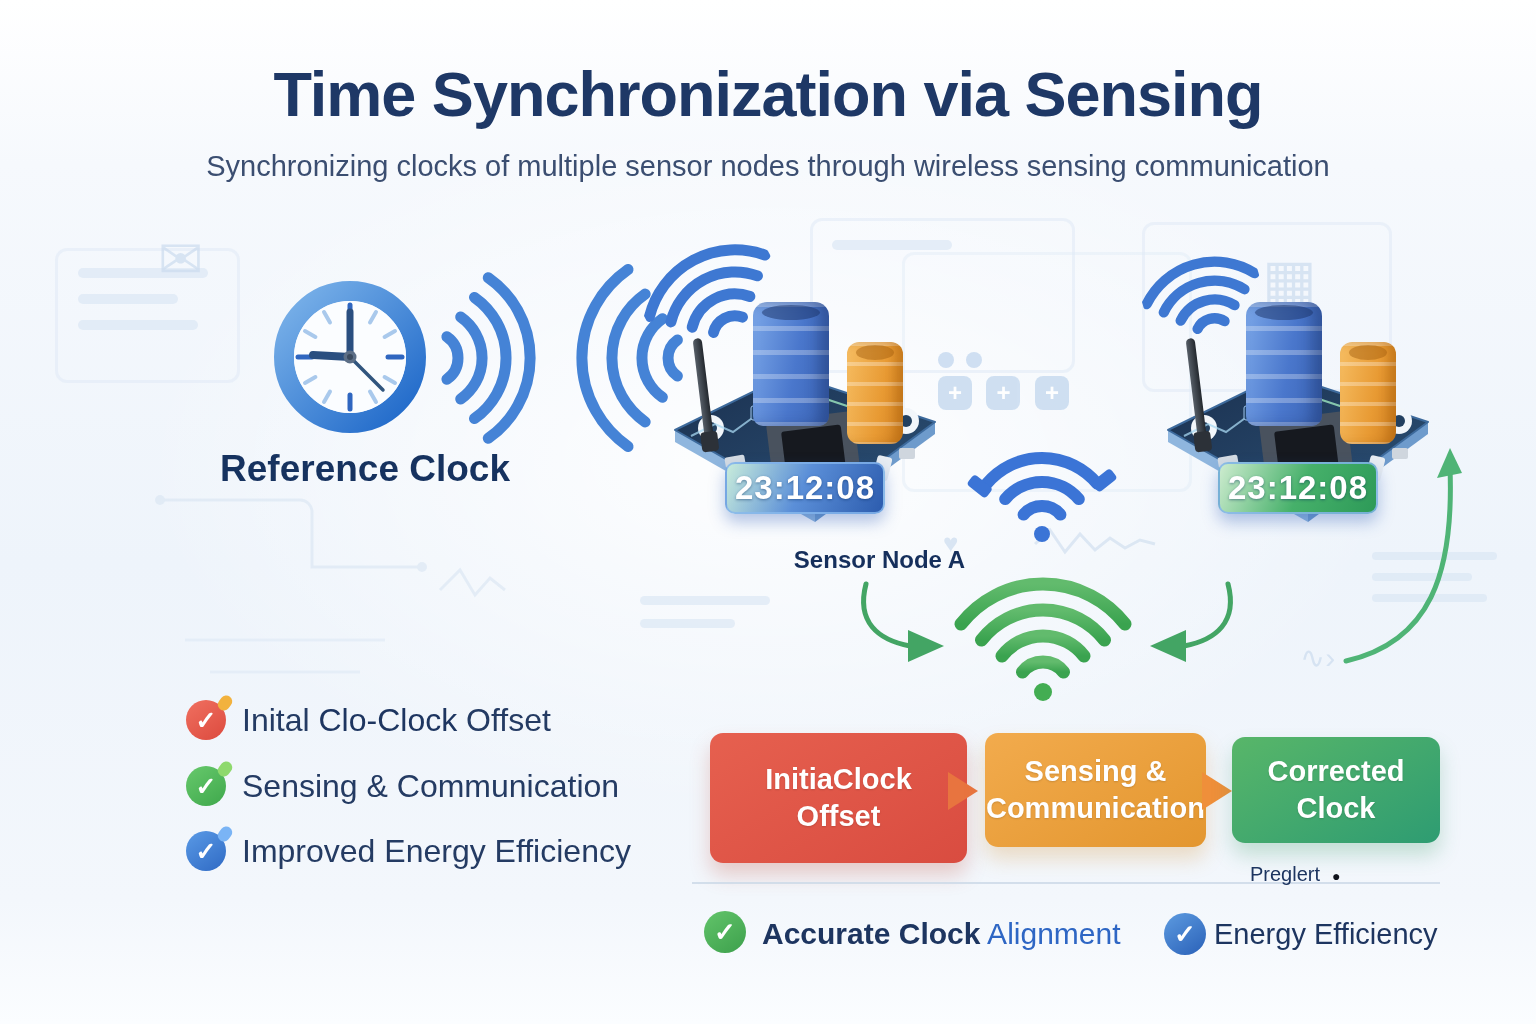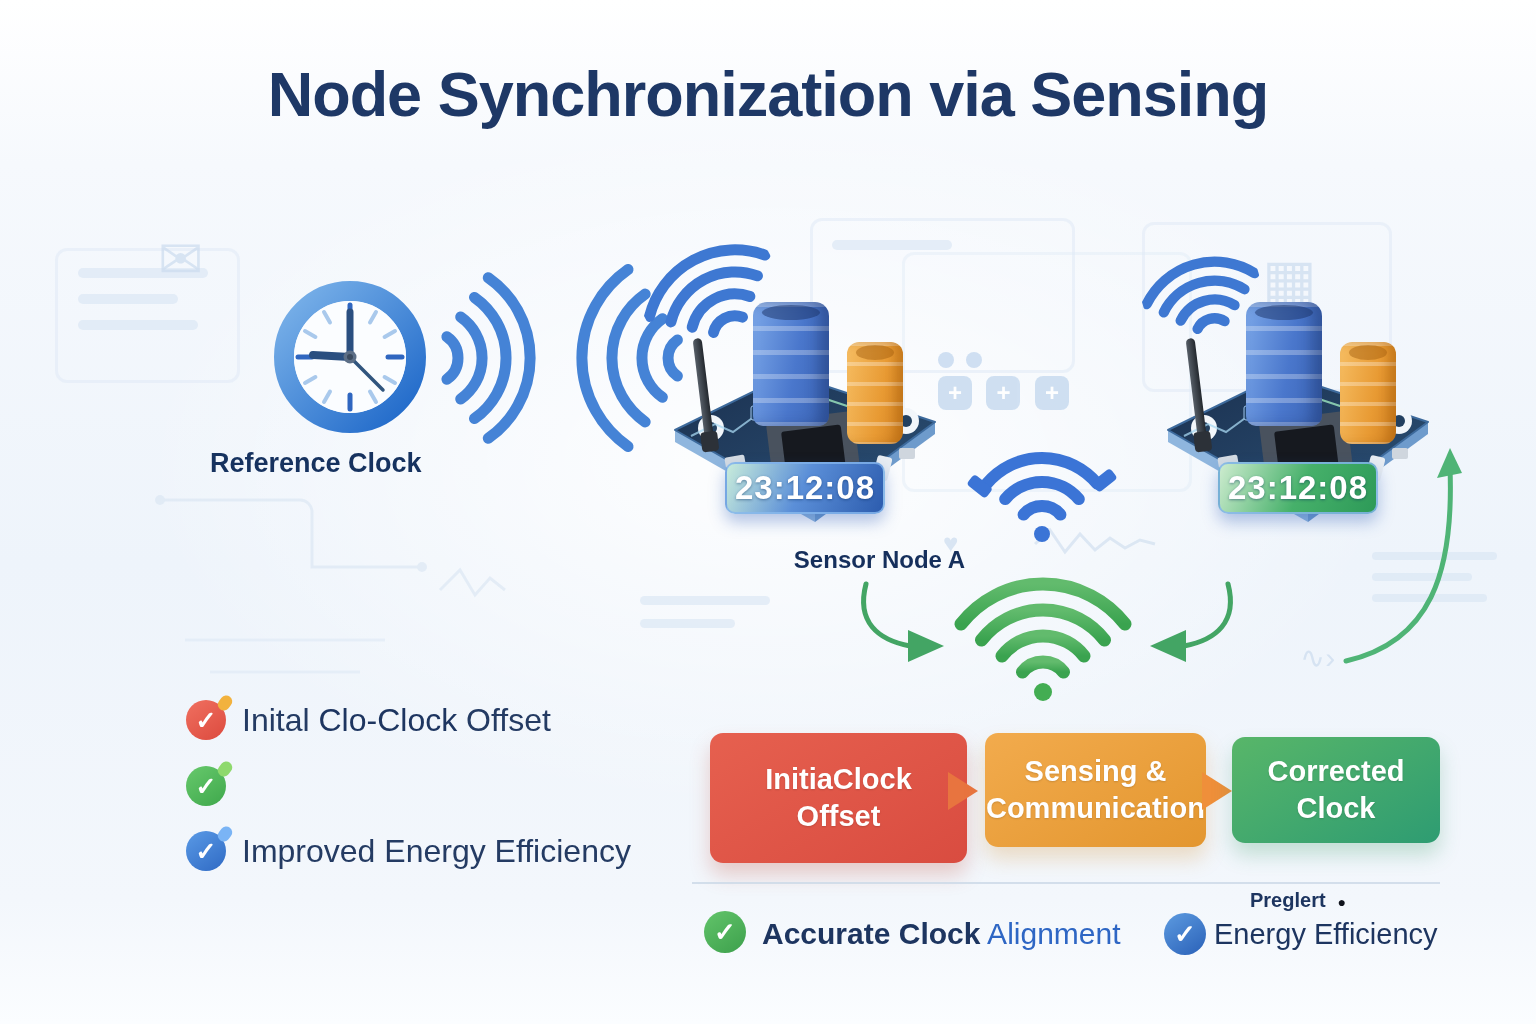--- a/index.html
+++ b/index.html
@@ -20,22 +20,22 @@
              align-items:center; justify-content:center; opacity:.8; }
   .dot-sq { display:inline-block; width:16px; height:16px; margin-right:12px; border-radius:50%;
             background:#cfdff2; }
   
   .title { position:absolute; top:58px; left:0; width:100%; text-align:center;
            font-size:63px; font-weight:700; letter-spacing:-1px; color:#1e3866; }
   .subtitle { position:absolute; top:150px; left:0; width:100%; text-align:center;
               font-size:29px; font-weight:500; color:#3b4e71; }
   
   .clock-wrap { position:absolute; left:265px; top:272px; width:170px; height:170px; }
-  .ref-label { position:absolute; left:210px; top:448px; width:300px; text-align:left;
-               font-size:27px; font-weight:700; color:#16325f; }
+  .ref-label { position:absolute; left:210px; top:448px; width:300px; text-align:right;
+               font-size:37px; font-weight:700; color:#16325f; }
   
   .waves-left { position:absolute; left:438px; top:258px; }
   .fan-a { position:absolute; left:640px; top:236px; transform:rotate(-28deg); }
   .fan-b { position:absolute; left:1142px; top:246px; transform:rotate(-16deg); }
   .wifi-mid { position:absolute; left:952px; top:428px; }
   .wifi-green { position:absolute; left:938px; top:566px; }
   .arrow-a { position:absolute; left:848px; top:580px; }
   .arrow-b { position:absolute; left:1146px; top:580px; }
   .arc-right { position:absolute; left:1338px; top:446px; }
   
@@ -110,21 +110,21 @@
   .divider { position:absolute; left:692px; top:882px; width:748px; height:2px;
              background:#cdd9e8; opacity:.85; }
   .outcome-chk { position:absolute; width:42px; height:42px; border-radius:50%;
                  display:flex; align-items:center; justify-content:center;
                  color:#fff; font-size:26px; font-weight:700; }
   .oc-green { left:704px; top:911px; background:linear-gradient(145deg,#62c46a,#3da04c); }
   .oc-blue  { left:1164px; top:913px; background:linear-gradient(145deg,#5d9be0,#2a61b8); }
   .alignment-text { position:absolute; left:762px; top:917px; font-size:30px; white-space:nowrap; }
   .alignment-text b { font-weight:700; color:#1d3560; }
   .alignment-text span { font-weight:500; color:#2e66c4; }
-  .energy-tag { position:absolute; left:1250px; top:889px; font-size:20px; font-weight:700;
+  .energy-tag { position:absolute; left:1250px; top:863px; font-size:20px; font-weight:400;
                 color:#1d3560; white-space:nowrap; }
   .energy-tag .dot { font-size:14px; color:#10131c; margin-left:12px; }
   .energy-label { position:absolute; left:1214px; top:918px; font-size:29px; font-weight:500;
                   color:#1d3560; white-space:nowrap; }
 </style>
 </head>
 <body>
 
 <div class="stage">
 
@@ -163,21 +163,22 @@
     <div class="bgd-bar" style="width:95px; height:9px;"></div>
   </div>
   <div class="bgd" style="left:1372px; top:552px;">
     <div class="bgd-bar" style="width:125px; height:8px; margin-bottom:13px;"></div>
     <div class="bgd-bar" style="width:100px; height:8px; margin-bottom:13px;"></div>
     <div class="bgd-bar" style="width:115px; height:8px;"></div>
   </div>
   <div class="bgd bgd-glyph" style="left:943px; top:528px; font-size:26px;">♥</div>
   <div class="bgd bgd-glyph" style="left:1300px; top:640px; font-size:30px;">∿›</div>
 
-  <h1 class="title">Node Synchronization via Sensing</h1>
+  <h1 class="title">Time Synchronization via Sensing</h1>
+  <div class="subtitle">Synchronizing clocks of multiple sensor nodes through wireless sensing communication</div>
 
   <div class="clock-wrap">
     <svg width="170" height="170" viewBox="0 0 170 170">
       <defs>
         <linearGradient id="ringGrad" x1="0" y1="0" x2="1" y2="1">
           <stop offset="0" stop-color="#7db4ea"></stop>
             <stop offset="1" stop-color="#1c66c8"></stop>
         </linearGradient>
       </defs>
       <circle cx="85" cy="85" r="66" fill="none" stroke="url(#ringGrad)" stroke-width="20"></circle>
@@ -351,20 +352,21 @@
   <div class="chk-row" style="top:700px;">
     <span class="chk chk-red">
         <span>✓</span>
       </span>
     <div class="chk-text"><span>Inital </span><b>Clo-Clock</b><span> Offset</span></div>
   </div>
   <div class="chk-row" style="top:766px;">
     <span class="chk chk-green">
         <span>✓</span>
       </span>
+    <div class="chk-text"><span>Sensing &amp; Communication</span><b></b><span></span></div>
   </div>
   <div class="chk-row" style="top:831px;">
     <span class="chk chk-blue">
         <span>✓</span>
       </span>
     <div class="chk-text"><span>Improved Energy Efficiency</span><b></b><span></span></div>
   </div>
 
   <div class="flow-box flow-red">
     <div>InitiaClock</div>

